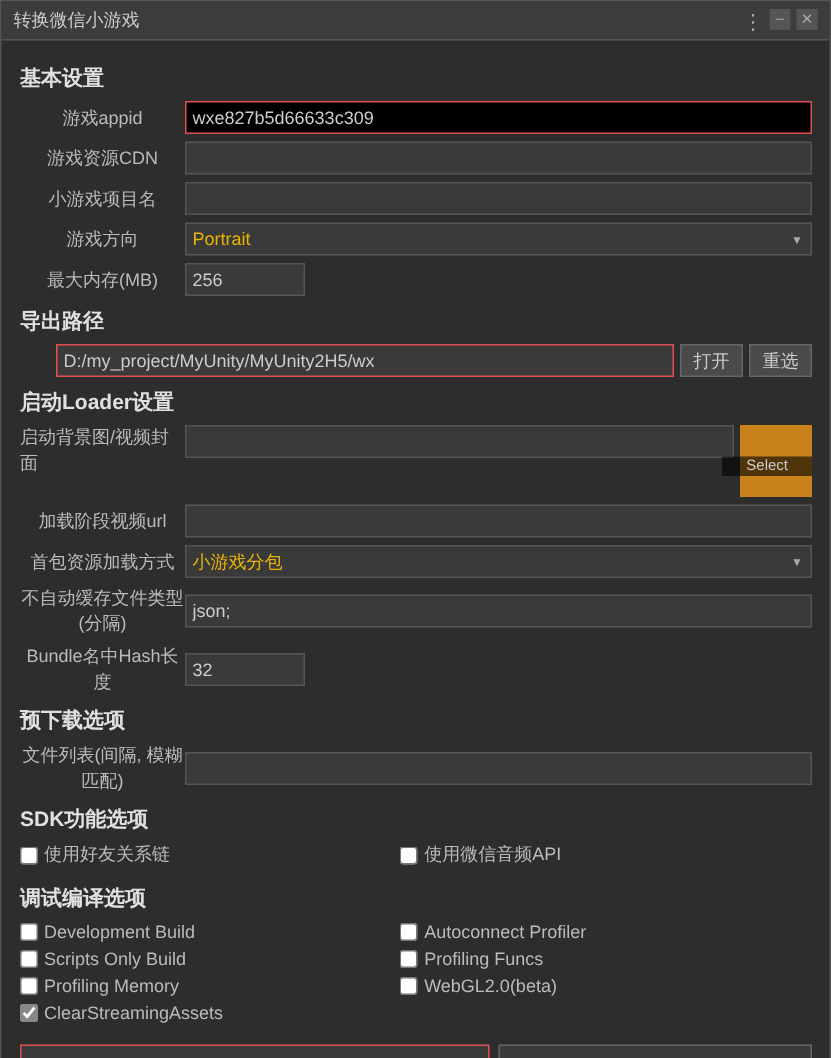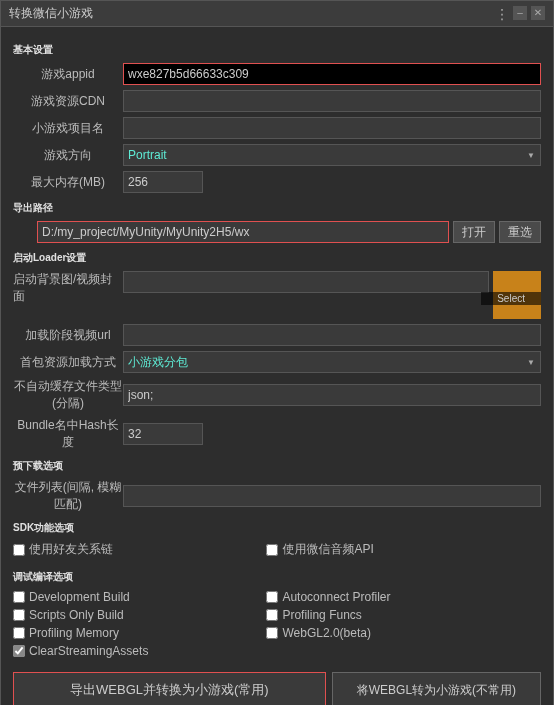--- a/index.html
+++ b/index.html
@@ -53,21 +53,21 @@
       display: flex;
       align-items: center;
       justify-content: center;
     }
     .content {
       padding: 8px 12px;
       overflow-y: auto;
       max-height: 690px;
     }
     .section-header {
-      font-size: 10px;
+      font-size: 14px;
       color: #e0e0e0;
       font-weight: bold;
       margin: 8px 0 6px 0;
     }
     .form-row {
       display: flex;
       align-items: center;
       margin-bottom: 5px;
       min-height: 22px;
     }
@@ -103,21 +103,21 @@
       position: absolute;
       right: 6px;
       font-size: 8px;
       color: #aaa;
       pointer-events: none;
     }
     .select-wrapper select {
       width: 100%;
       background: #3a3a3a;
       border: 1px solid #555;
-      color: #5eead4;
+      color: #eab308;
       font-size: 12px;
       height: 22px;
       padding: 0 4px;
       outline: none;
       appearance: none;
       -webkit-appearance: none;
       cursor: pointer;
     }
     .path-row {
       display: flex;

